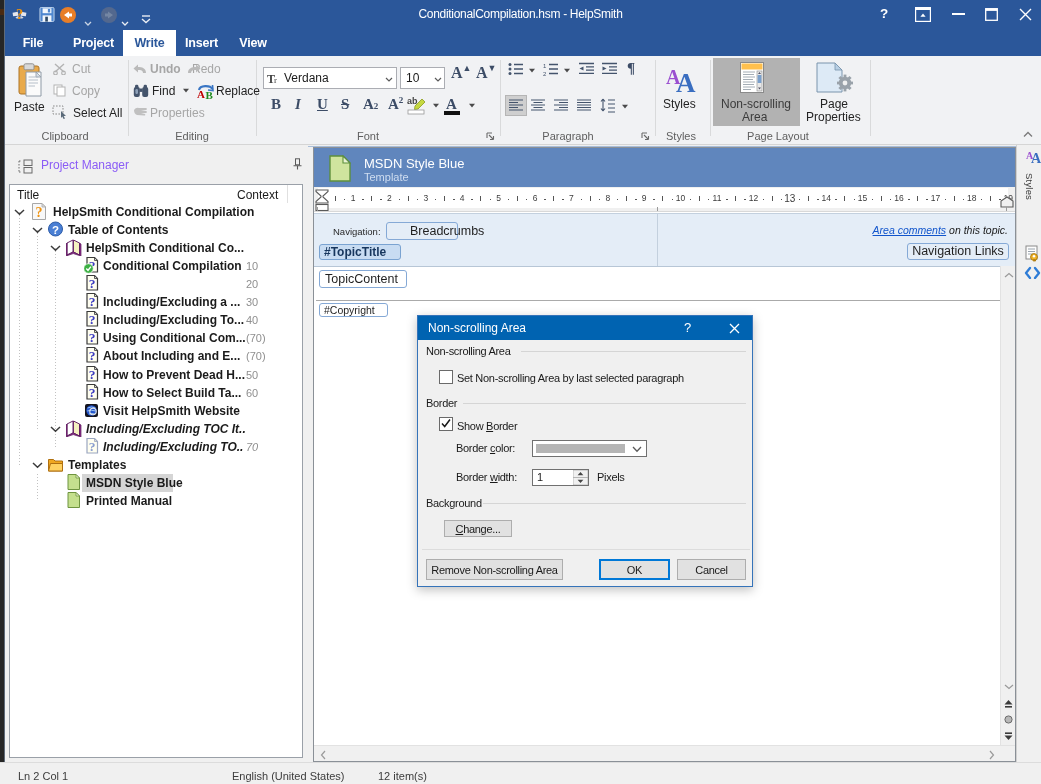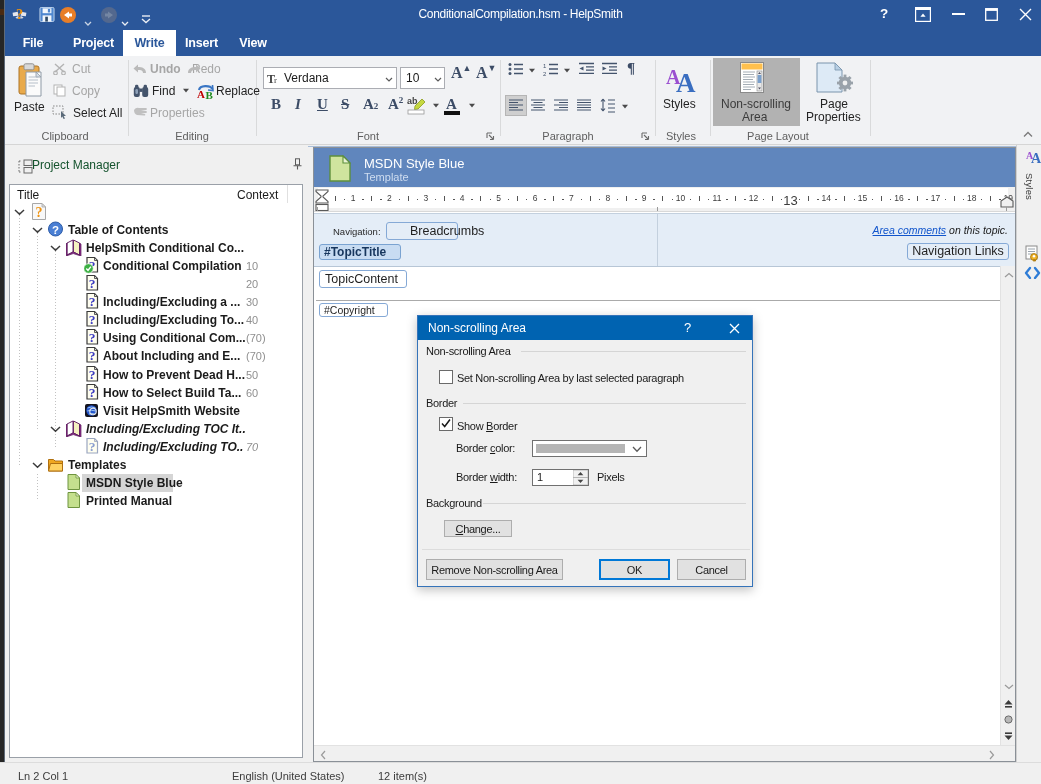--- a/index.html
+++ b/index.html
@@ -327,41 +327,42 @@
   <div class="rtx" style="left:806px;top:54px;">Properties</div>
 </div>
 <div id="panel">
   <svg class="abs" style="left:13px;top:14px" width="15" height="15" viewBox="0 0 15 15">
         <g stroke="#6a6a6a" fill="none">
           <path d="M1 2 V13 M1 2 H3 M1 13 H3" stroke-dasharray="1.5 1.5"></path>
           <rect x="6" y="1" width="8" height="5.5"></rect>
           <rect x="6" y="8.5" width="8" height="5.5"></rect>
         </g>
       </svg>
-  <div class="abs" style="left:27px;top:13px;font-size:12px;color:#14532d;">Project Manager</div>
+  <div class="abs" style="left:36px;top:13px;font-size:12px;color:#8b5cf6;">Project Manager</div>
   <svg class="abs" style="left:287px;top:13px" width="11" height="12" viewBox="0 0 11 12">
         <rect x="3.5" y="0.8" width="4" height="6" fill="none" stroke="#5a5a5a"></rect>
         <path d="M1.5 7.8 L9.5 7.8 M5.5 7.8 L5.5 11.5" stroke="#5a5a5a" stroke-width="1.1" fill="none"></path>
       </svg>
   <div id="treebox">
     <div class="abs" style="left:7px;top:3px;font-size:12px;color:#1a1a1a;">Title</div>
     <div class="abs" style="left:227px;top:3px;font-size:12px;color:#1a1a1a;">Context</div>
     <div class="abs" style="left:277px;top:0;width:1px;height:18px;background:#e0e0e0;"></div>
     <div class="abs" style="left:9px;top:27px;width:1px;height:253px;background-image:repeating-linear-gradient(to bottom,#c2c2c2 0 1px,transparent 1px 3px);"></div>
     <div class="abs" style="left:27px;top:45px;width:1px;height:199px;background-image:repeating-linear-gradient(to bottom,#c2c2c2 0 1px,transparent 1px 3px);"></div>
     <div class="abs" style="left:45px;top:63px;width:1px;height:199px;background-image:repeating-linear-gradient(to bottom,#c2c2c2 0 1px,transparent 1px 3px);"></div>
     <div class="abs" style="left:27px;top:289px;width:1px;height:27px;background-image:repeating-linear-gradient(to bottom,#c2c2c2 0 1px,transparent 1px 3px);"></div>
     <svg class="abs" style="left:4px;top:24.0px" width="11" height="7">
           <path d="M1 1 L5.5 5.2 L10 1" fill="none" stroke="#3c3c3c" stroke-width="1.5"></path>
         </svg>
     <svg class="abs" style="left:21px;top:18.0px" width="16" height="17" viewBox="0 0 16 17">
           <path d="M1.5 0.5 L11 0.5 L14.5 4 L14.5 16.5 L1.5 16.5 Z" fill="#f8f8f8" stroke="#a8a8a8"></path>
           <path d="M11 0.5 L11 4 L14.5 4 Z" fill="#e0e0e0" stroke="#a8a8a8" stroke-width="0.8"></path>
           <text x="8" y="13.5" font-size="14" font-weight="bold" fill="#f09413" text-anchor="middle" font-family="Liberation Serif">?</text>
         </svg>
+    <div class="trow" style="left:43px;top:18.0px;">HelpSmith Conditional Compilation</div>
     <svg class="abs" style="left:22px;top:42.0px" width="11" height="7">
           <path d="M1 1 L5.5 5.2 L10 1" fill="none" stroke="#3c3c3c" stroke-width="1.5"></path>
         </svg>
     <svg class="abs" style="left:38px;top:36.0px" width="16" height="17" viewBox="0 0 16 17">
           <circle cx="7.5" cy="8" r="7" fill="#4a7fd4" stroke="#2d5ca8"></circle>
           <text x="7.5" y="12.5" font-size="11.5" font-weight="bold" fill="#fff" text-anchor="middle">?</text>
         </svg>
     <div class="trow" style="left:58px;top:36.0px;">Table of Contents</div>
     <svg class="abs" style="left:40px;top:60.1px" width="11" height="7">
           <path d="M1 1 L5.5 5.2 L10 1" fill="none" stroke="#3c3c3c" stroke-width="1.5"></path>
@@ -490,21 +491,21 @@
       <div class="abs" style="left:103.8px;top:6px;width:16px;text-align:center;font-size:8.5px;color:#3c3c3c;">3</div>
       <div class="abs" style="left:140.2px;top:6px;width:16px;text-align:center;font-size:8.5px;color:#3c3c3c;">4</div>
       <div class="abs" style="left:176.6px;top:6px;width:16px;text-align:center;font-size:8.5px;color:#3c3c3c;">5</div>
       <div class="abs" style="left:213.0px;top:6px;width:16px;text-align:center;font-size:8.5px;color:#3c3c3c;">6</div>
       <div class="abs" style="left:249.4px;top:6px;width:16px;text-align:center;font-size:8.5px;color:#3c3c3c;">7</div>
       <div class="abs" style="left:285.8px;top:6px;width:16px;text-align:center;font-size:8.5px;color:#3c3c3c;">8</div>
       <div class="abs" style="left:322.2px;top:6px;width:16px;text-align:center;font-size:8.5px;color:#3c3c3c;">9</div>
       <div class="abs" style="left:358.6px;top:6px;width:16px;text-align:center;font-size:8.5px;color:#3c3c3c;">10</div>
       <div class="abs" style="left:395.0px;top:6px;width:16px;text-align:center;font-size:8.5px;color:#3c3c3c;">11</div>
       <div class="abs" style="left:431.4px;top:6px;width:16px;text-align:center;font-size:8.5px;color:#3c3c3c;">12</div>
-      <div class="abs" style="left:467.8px;top:6px;width:16px;text-align:right;font-size:13px;color:#3c3c3c;">13</div>
+      <div class="abs" style="left:467.8px;top:6px;width:16px;text-align:center;font-size:10px;color:#3c3c3c;">13</div>
       <div class="abs" style="left:504.2px;top:6px;width:16px;text-align:center;font-size:8.5px;color:#3c3c3c;">14</div>
       <div class="abs" style="left:540.6px;top:6px;width:16px;text-align:center;font-size:8.5px;color:#3c3c3c;">15</div>
       <div class="abs" style="left:577.0px;top:6px;width:16px;text-align:center;font-size:8.5px;color:#3c3c3c;">16</div>
       <div class="abs" style="left:613.4px;top:6px;width:16px;text-align:center;font-size:8.5px;color:#3c3c3c;">17</div>
       <div class="abs" style="left:649.8px;top:6px;width:16px;text-align:center;font-size:8.5px;color:#3c3c3c;">18</div>
       <div class="abs" style="left:686.2px;top:6px;width:16px;text-align:center;font-size:8.5px;color:#3c3c3c;">19</div>
       <div class="abs" style="left:20.8px;top:9px;width:1px;height:5px;background:#555;"></div>
       <div class="abs" style="left:29.9px;top:11.5px;width:1.5px;height:1.5px;background:#555;"></div>
       <div class="abs" style="left:48.1px;top:11.5px;width:1.5px;height:1.5px;background:#555;"></div>
       <div class="abs" style="left:57.2px;top:9px;width:1px;height:5px;background:#555;"></div>

